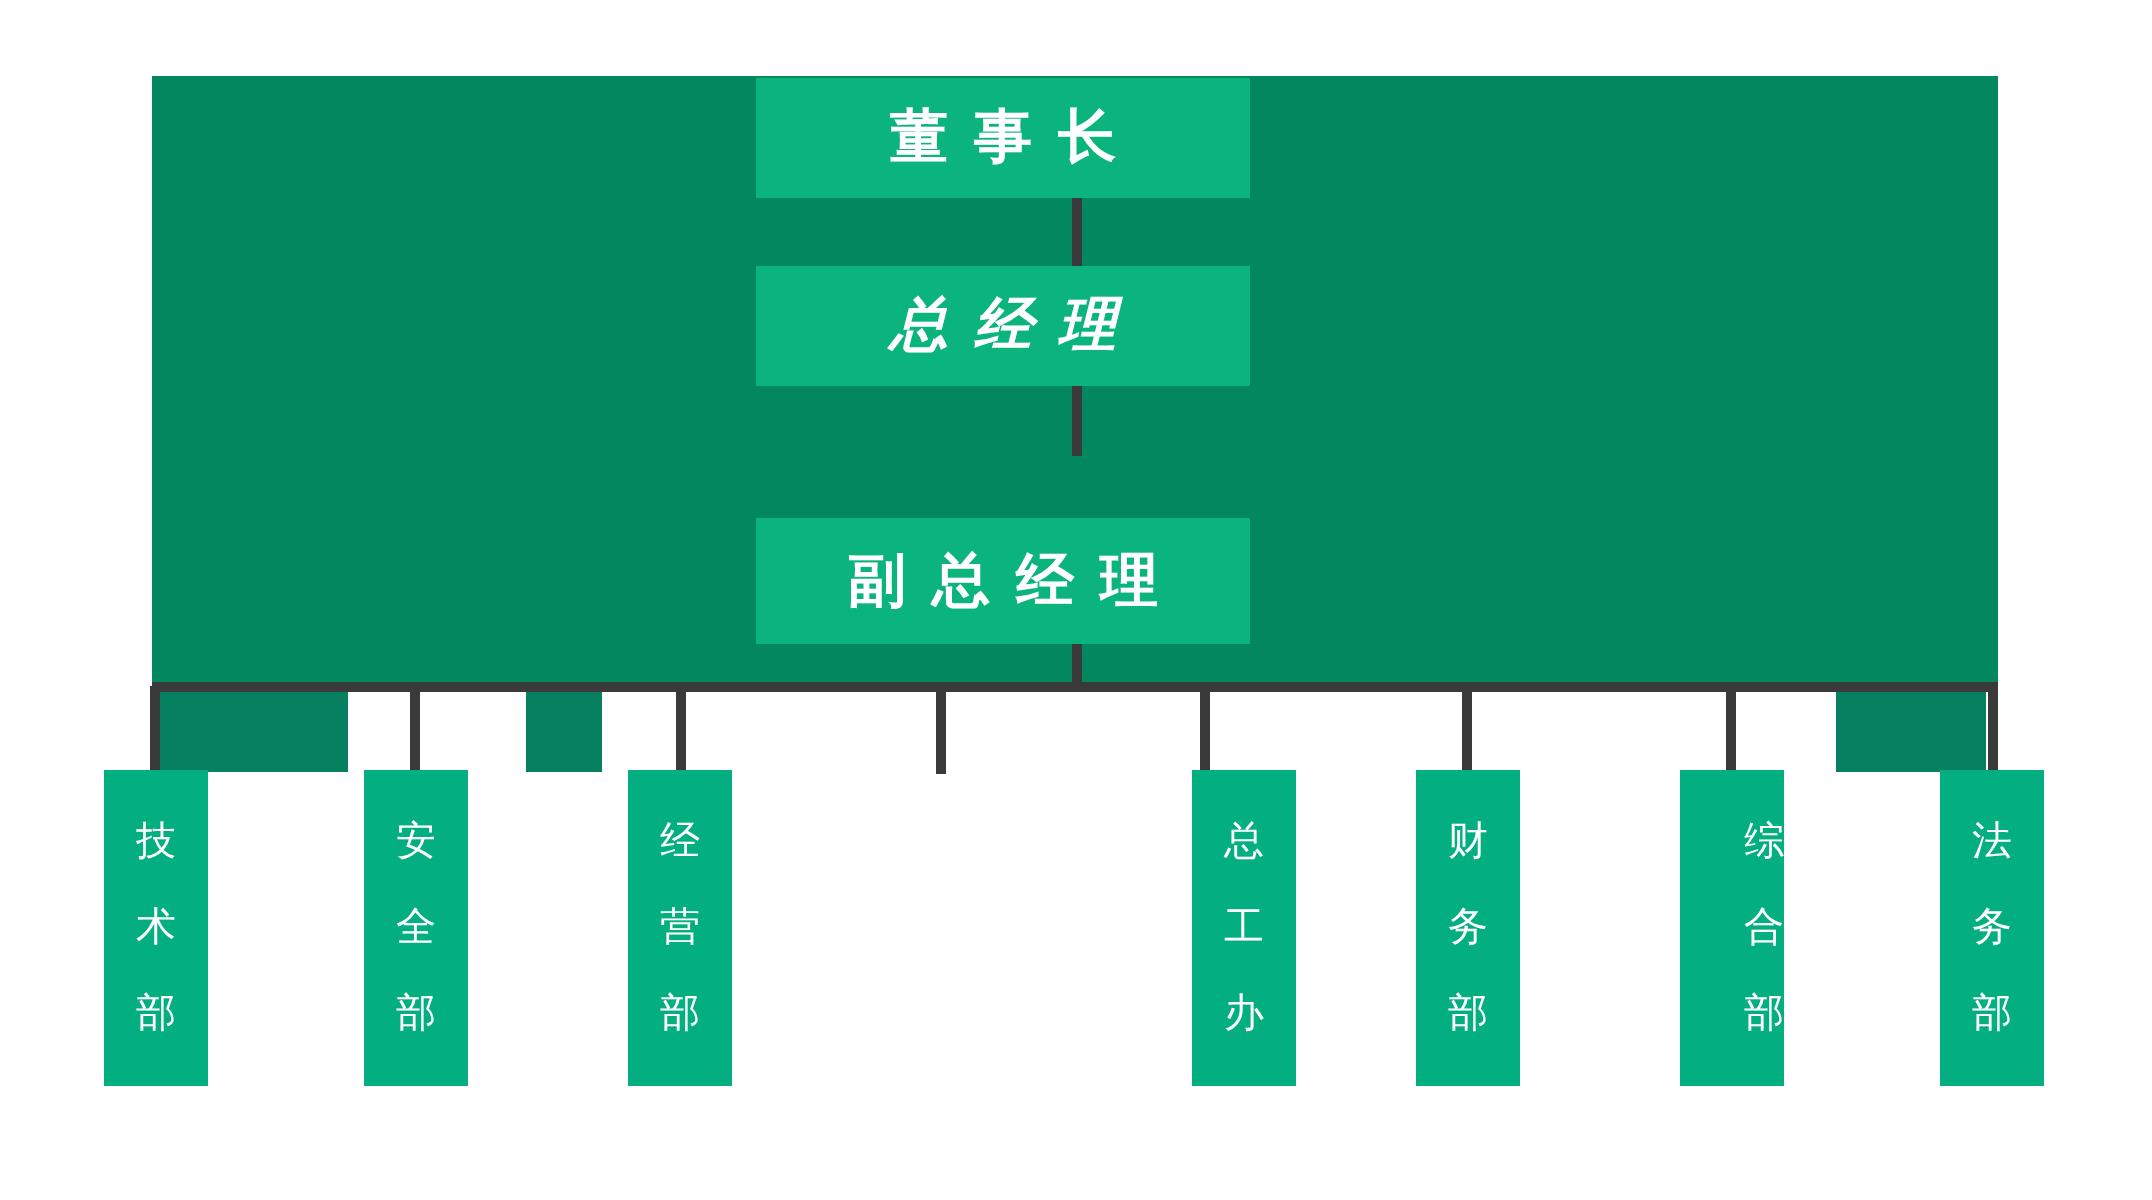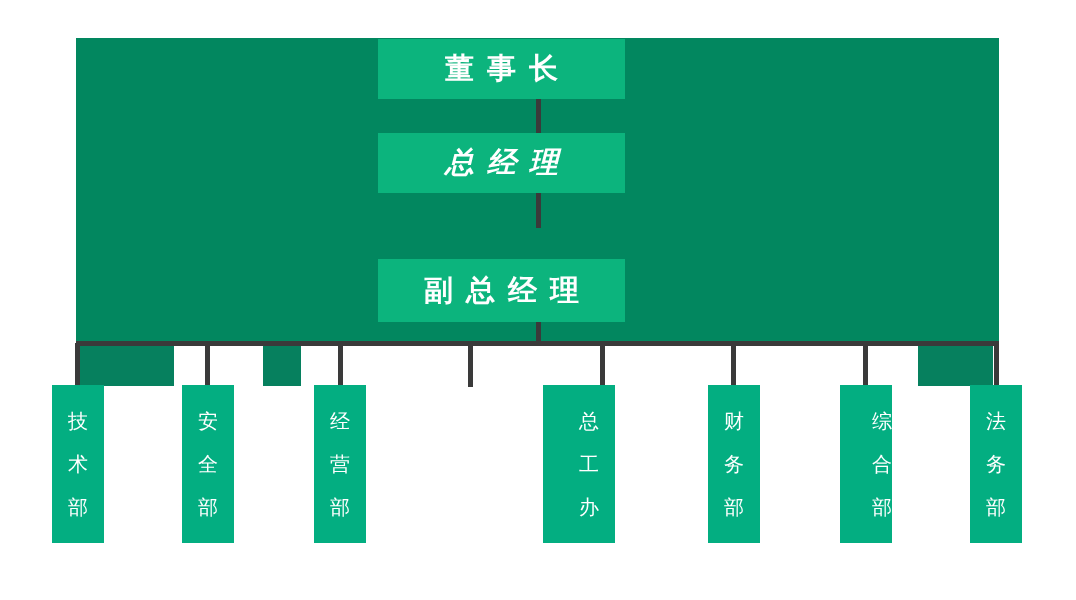--- a/index.html
+++ b/index.html
@@ -111,21 +111,21 @@
 
   <div class="dept-node" style="left:52px;">
     <span class="vlbl">技术部</span>
   </div>
   <div class="dept-node" style="left:182px;">
     <span class="vlbl">安全部</span>
   </div>
   <div class="dept-node" style="left:314px;">
     <span class="vlbl">经营部</span>
   </div>
-  <div class="dept-node" style="left:543px;padding-left:20px;">
+  <div class="dept-node" style="left:596px;">
     <span class="vlbl">总工办</span>
   </div>
   <div class="dept-node" style="left:708px;">
     <span class="vlbl">财务部</span>
   </div>
   <div class="dept-node" style="left:840px;justify-content:flex-end;">
     <span class="vlbl">综合部</span>
   </div>
   <div class="dept-node" style="left:970px;">
     <span class="vlbl">法务部</span>

